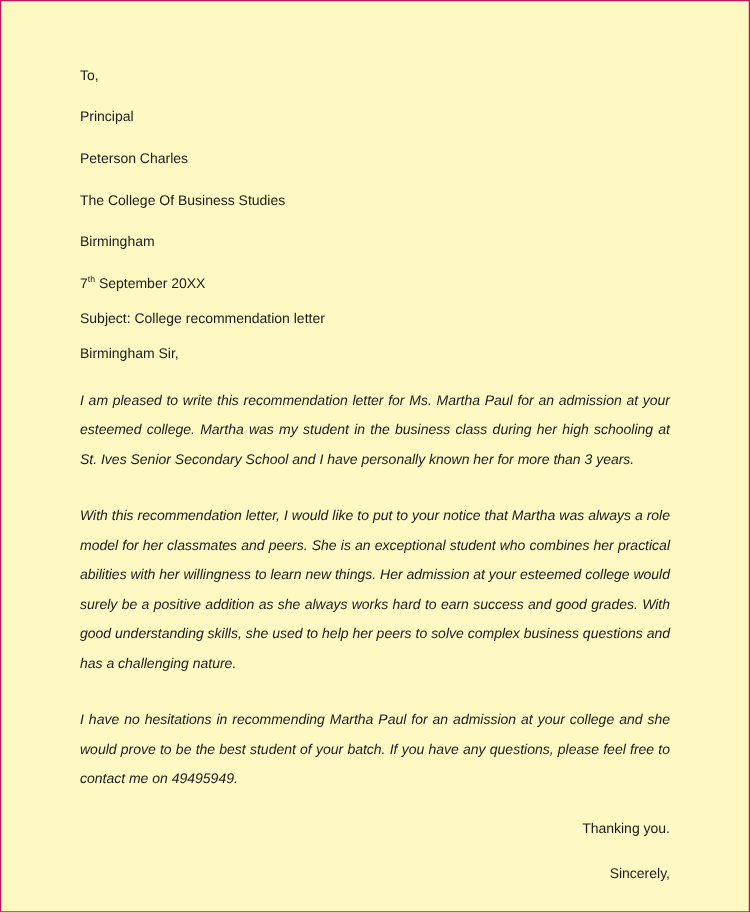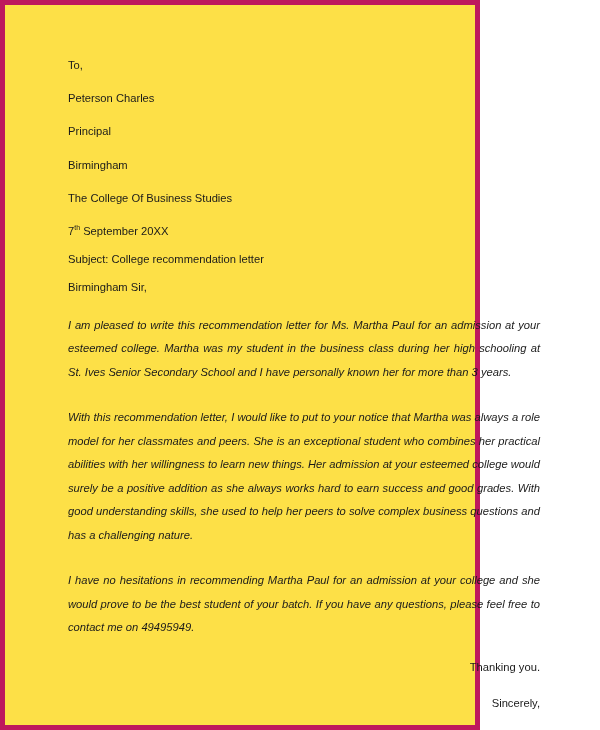--- a/index.html
+++ b/index.html
@@ -9,24 +9,24 @@
   }
   body {
     width: 600px;
     height: 730px;
     font-family: "Liberation Sans", sans-serif;
     overflow: hidden;
   }
   .page {
     position: relative;
     box-sizing: border-box;
-    width: 480px;
+    width: 600px;
     height: 730px;
-    background: #fde047;
-    border: 5px solid #be185d;
+    background: #fef9c3;
+    border: 1px solid #be185d;
   }
   .letter {
     position: absolute;
     left: 63px;
     top: 0;
     width: 472px;
     color: #1a1a1a;
     font-size: 11.2px;
   }
   
@@ -78,24 +78,24 @@
   }
 </style>
 </head>
 <body>
 
 <div class="page">
   <div class="letter">
 
     <div class="address-block">
       <div class="address-line">To,</div>
+      <div class="address-line">Principal</div>
       <div class="address-line">Peterson Charles</div>
-      <div class="address-line">Principal</div>
+      <div class="address-line">The College Of Business Studies</div>
       <div class="address-line">Birmingham</div>
-      <div class="address-line">The College Of Business Studies</div>
     </div>
 
     <div class="meta-block">
       <div class="meta-line"><span>7</span><sup>th</sup><span> September 20XX</span></div>
       <div class="meta-line">Subject: College recommendation letter</div>
       <div class="meta-line">Birmingham Sir,</div>
     </div>
 
     <div class="body-block">
       <p class="paragraph">I am pleased to write this recommendation letter for Ms. Martha Paul for an admission at your esteemed college. Martha was my student in the business class during her high schooling at St. Ives Senior Secondary School and I have personally known her for more than 3 years.</p>

